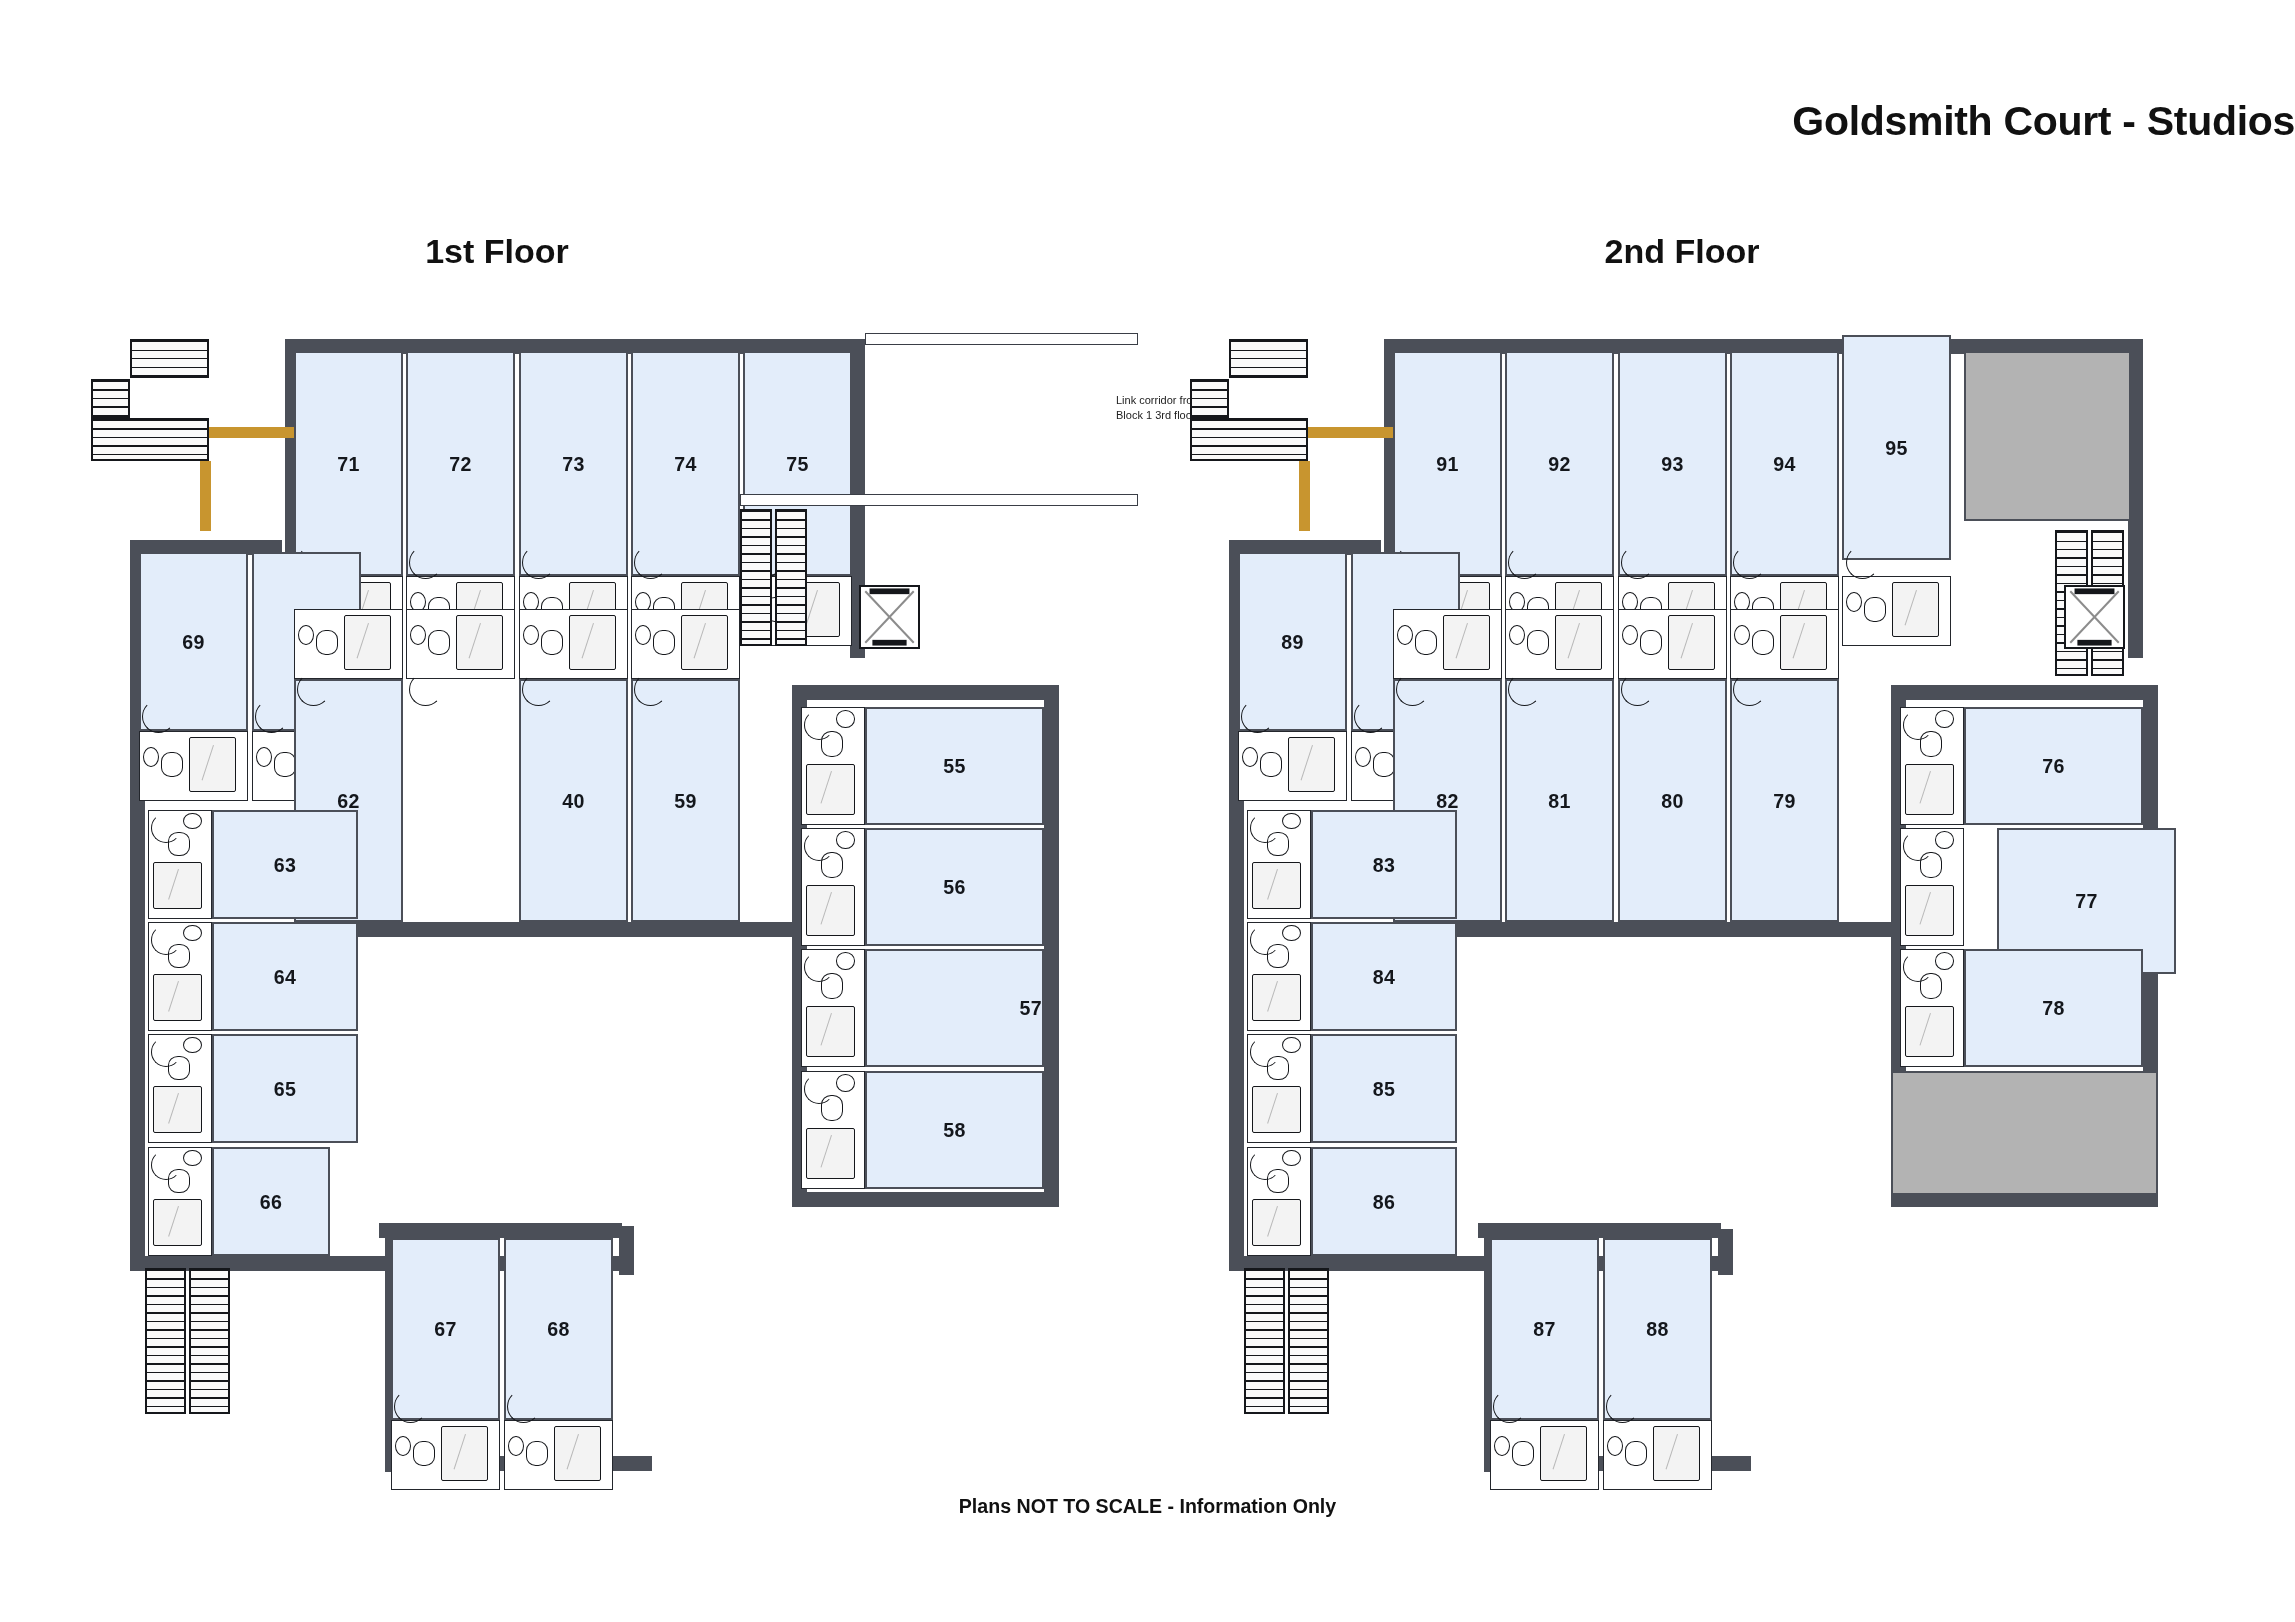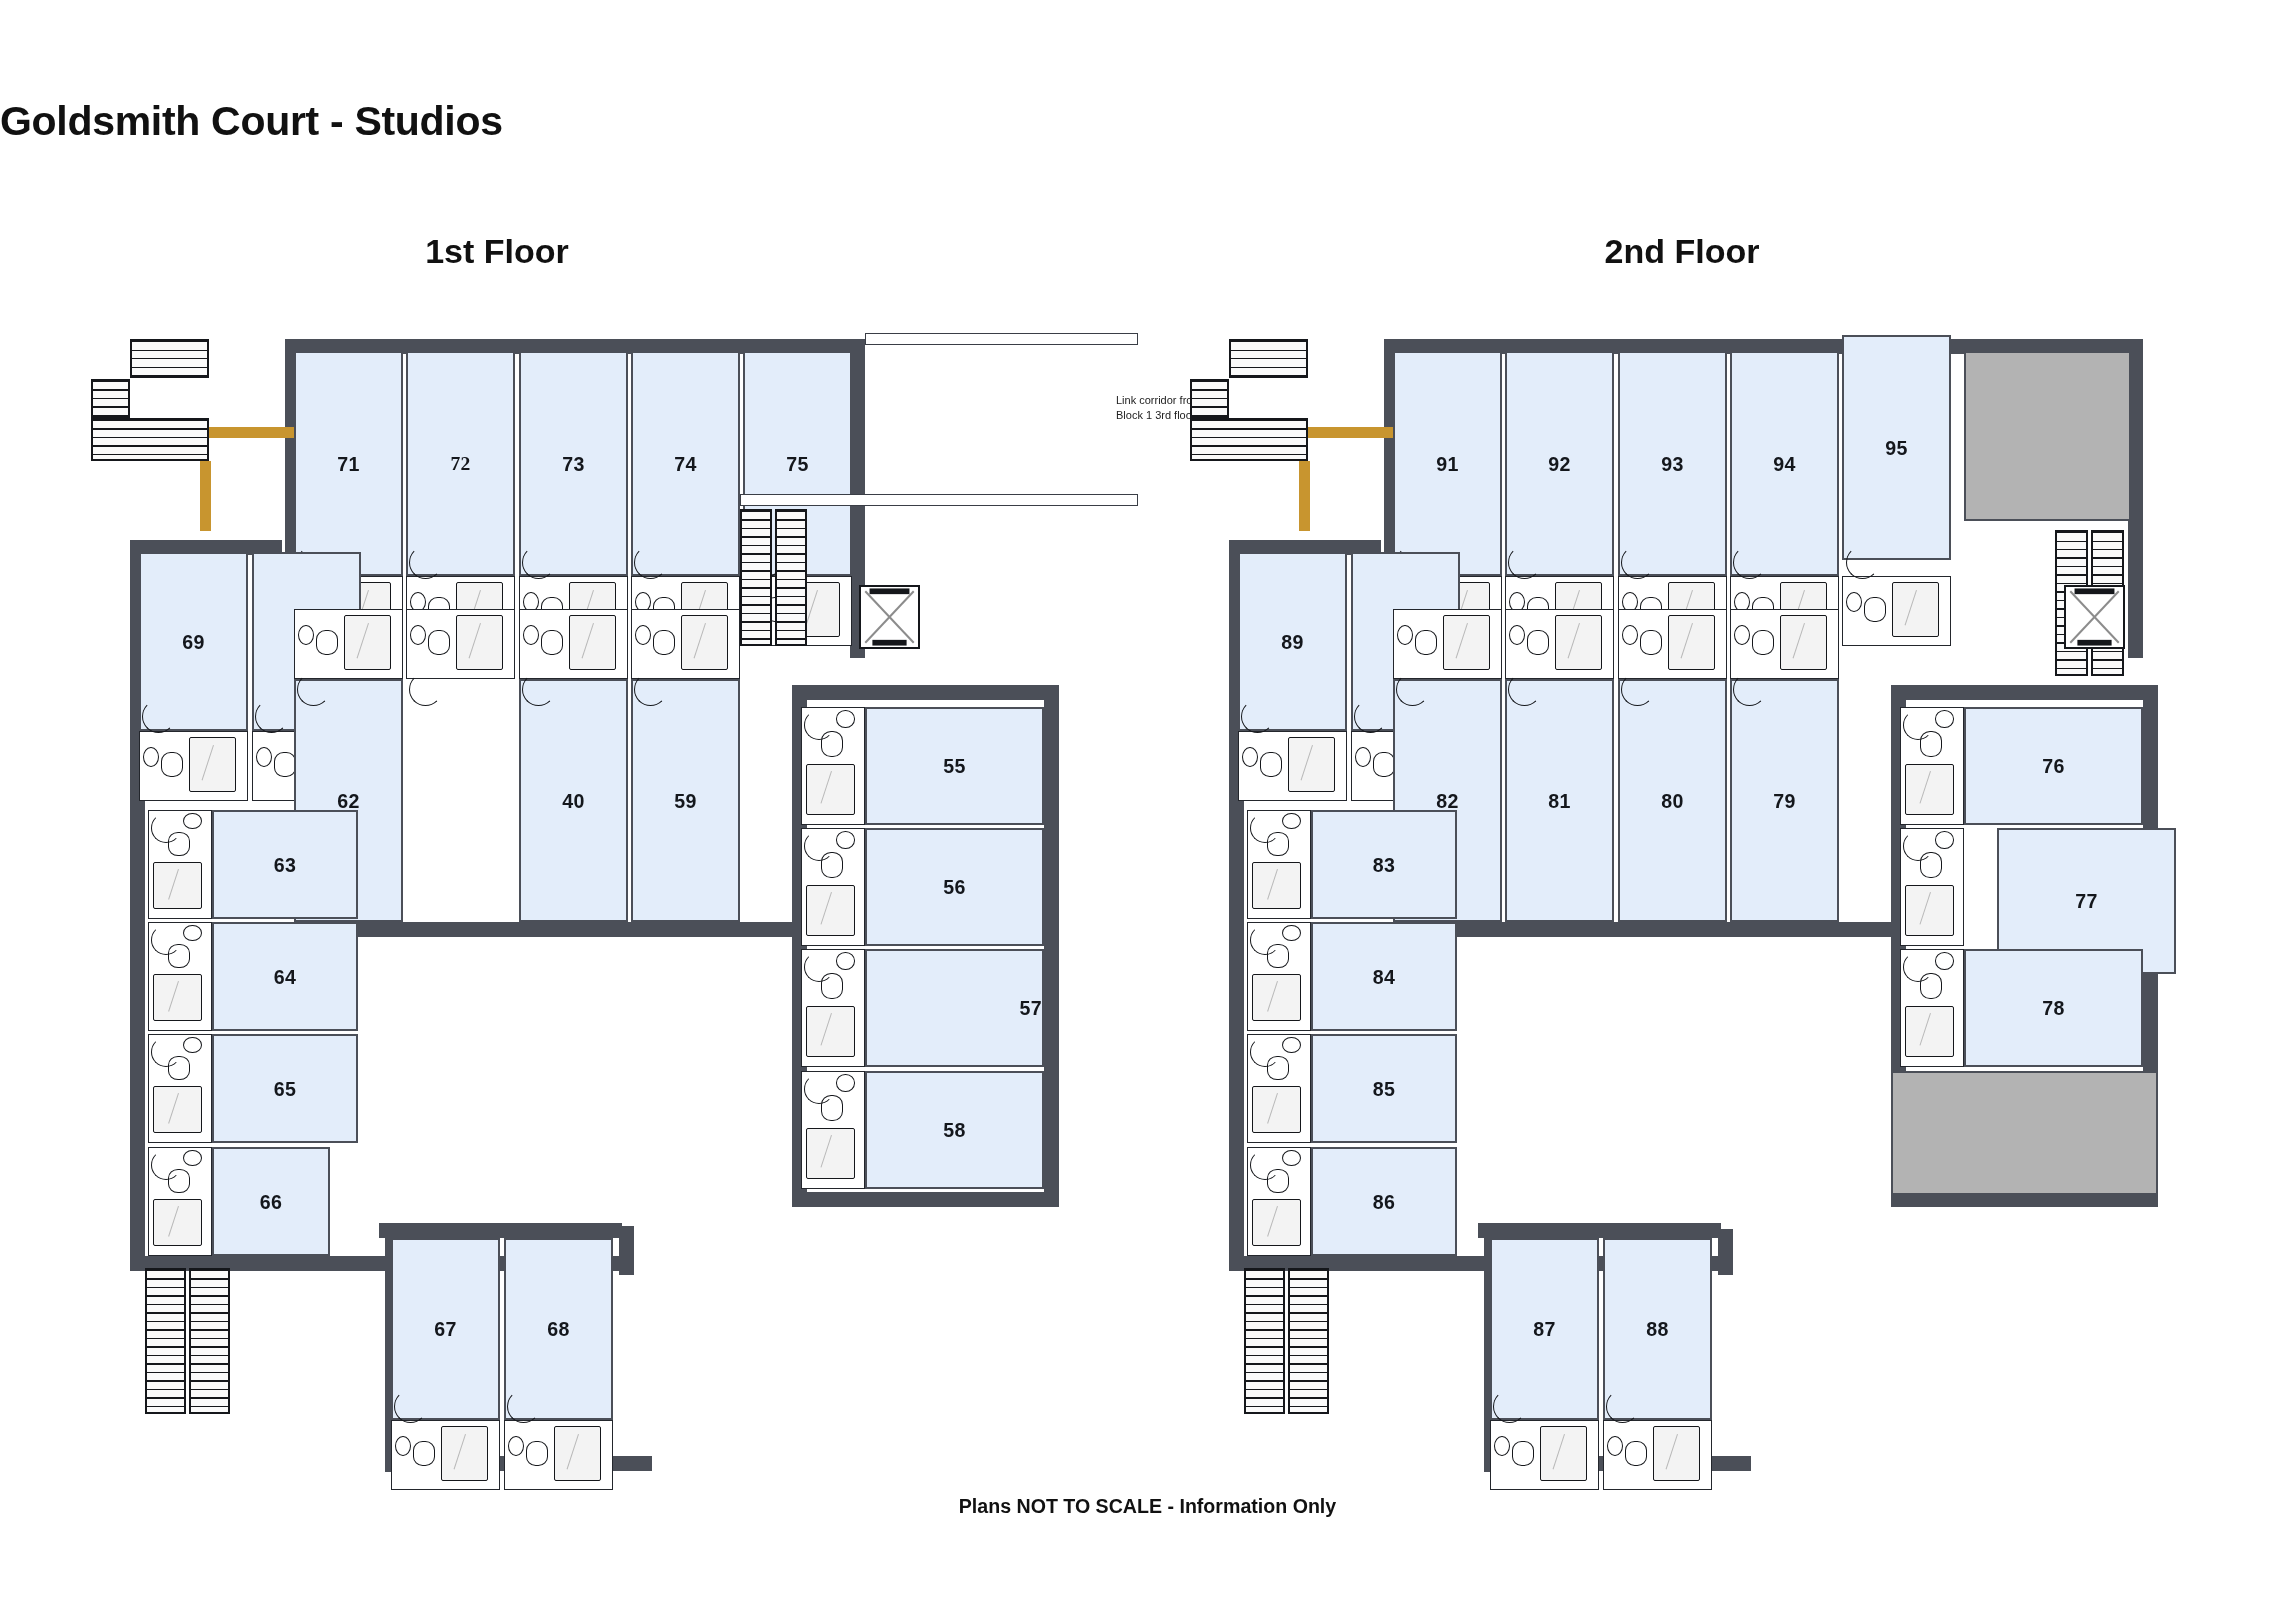--- a/index.html
+++ b/index.html
@@ -1,19 +1,19 @@
 <!DOCTYPE html>
 <html style="font-size:10.5px"><head>
 <meta charset="utf-8">
 <style>
   html,body{margin:0;padding:0;background:#ffffff;}
   body{width:2295px;height:1623px;position:relative;overflow:hidden;
        font-family:"Liberation Sans",sans-serif;color:#1a1a1a;}
 
-  #page-title{position:absolute;left:0;top:98px;width:2295px;text-align:left;
+  #page-title{position:absolute;left:0;top:98px;width:2295px;text-align:right;
     font-size:41px;font-weight:700;letter-spacing:-0.3px;color:#111;}
   .floor-title{position:absolute;font-size:34px;font-weight:700;color:#111;text-align:center;}
   #floor1-title{left:366px;top:232px;width:262px;}
   #floor2-title{left:1551px;top:232px;width:262px;}
   #footer-note{position:absolute;left:0;top:1495px;width:2295px;text-align:center;
     font-size:19.6px;font-weight:600;color:#111;}
   #link-note{position:absolute;left:1116px;top:393px;width:216px;
     font-size:11px;line-height:1.35;color:#222;font-weight:500;}
 
   .plan{position:absolute;}
@@ -76,21 +76,21 @@
     <div class="w" style="left: 674px; top: 358px; width: 267px; height: 15px;"></div>
     <div class="room" style="left: 176px; top: 24px; width: 109px; height: 225px;">
       <div class="rlabel" style="left: 0px; right: 0px; top: 50%; transform: translateY(-50%);">71</div>
     </div>
     <div class="bath" style="left: 176px; top: 249px; width: 109px; height: 70px;">
       <div class="shower" style="left: 46%; top: 8%; width: 44%; height: 80%;"></div>
       <div class="wc" style="left: 20%; top: 30%; width: 20%; height: 36%;"></div>
       <div class="sink" style="left: 3%; top: 22%; width: 15%; height: 30%;"></div>
     </div>
     <div class="door" style="left: 179px; top: 219px; width: 33px; height: 33px; transform: rotate(0deg);"></div>
-    <div class="room" style="left: 288px; top: 24px; width: 109px; height: 225px; font-family: Liberation Serif, serif;">
+    <div class="room" style="left: 288px; top: 24px; width: 109px; height: 225px;">
       <div class="rlabel" style="left: 0px; right: 0px; top: 50%; transform: translateY(-50%);">72</div>
     </div>
     <div class="bath" style="left: 288px; top: 249px; width: 109px; height: 70px;">
       <div class="shower" style="left: 46%; top: 8%; width: 44%; height: 80%;"></div>
       <div class="wc" style="left: 20%; top: 30%; width: 20%; height: 36%;"></div>
       <div class="sink" style="left: 3%; top: 22%; width: 15%; height: 30%;"></div>
     </div>
     <div class="door" style="left: 291px; top: 219px; width: 33px; height: 33px; transform: rotate(0deg);"></div>
     <div class="room" style="left: 401px; top: 24px; width: 109px; height: 225px; padding-left: 12px;">
       <div class="rlabel" style="left: 0px; right: 0px; top: 50%; transform: translateY(-50%);">73</div>

